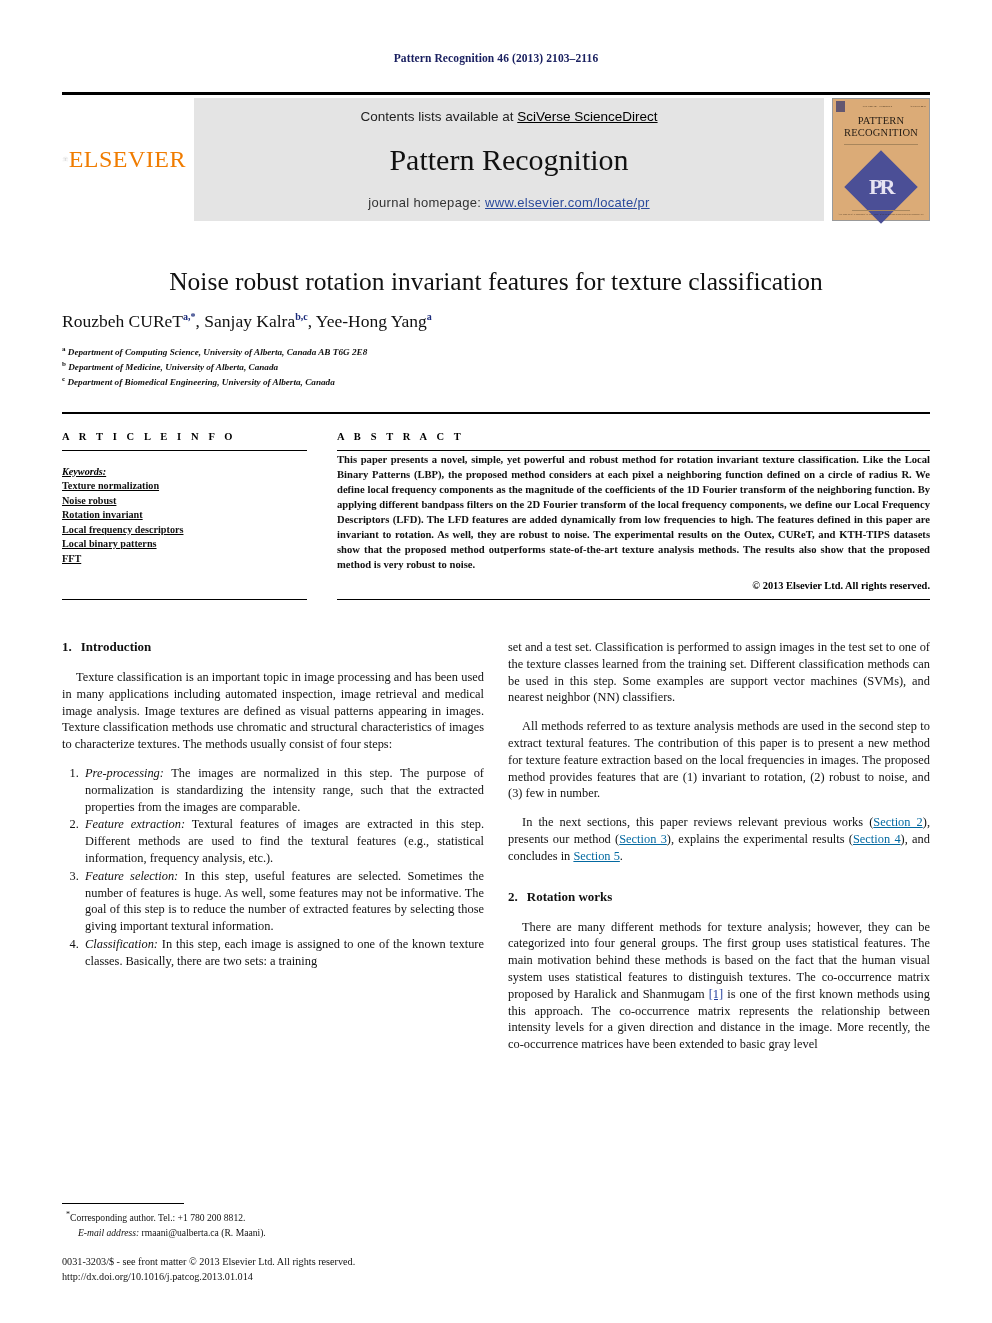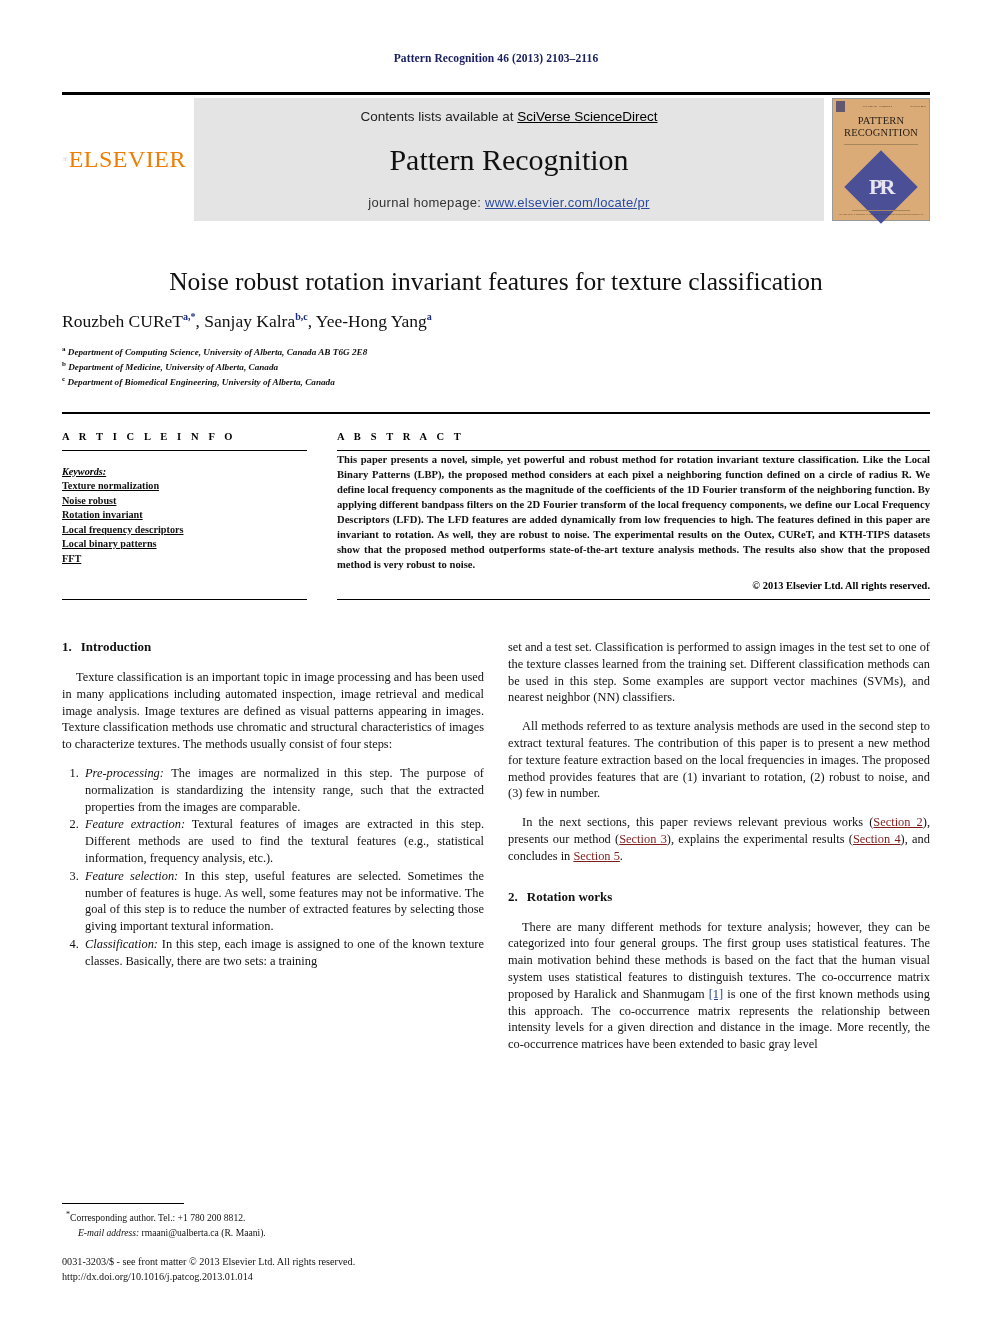--- a/index.html
+++ b/index.html
@@ -244,21 +244,21 @@
   ol.steps {
     margin: 0 0 0 0;
     padding-left: 20px;
     font-family: "Liberation Serif", serif;
     font-size: 12.4px;
     line-height: 1.355;
     color: #111;
   }
   ol.steps li { text-align: justify; margin-bottom: 1px; padding-left: 3px; }
   ol.steps li i { font-style: italic; }
-  .lnk { color: #7f1d1d; }
+  .lnk { color: #0369a1; }
   .ref { color: #1f3d9c; }
 
   
   .foot-area { position: absolute; left: 62px; bottom: 38px; width: 422px; }
   .foot-rule { border-top: 1px solid #000; width: 122px; margin-bottom: 5px; }
   .foot-line {
     font-family: "Liberation Serif", serif;
     font-size: 9.6px;
     line-height: 1.45;
     color: #111;

